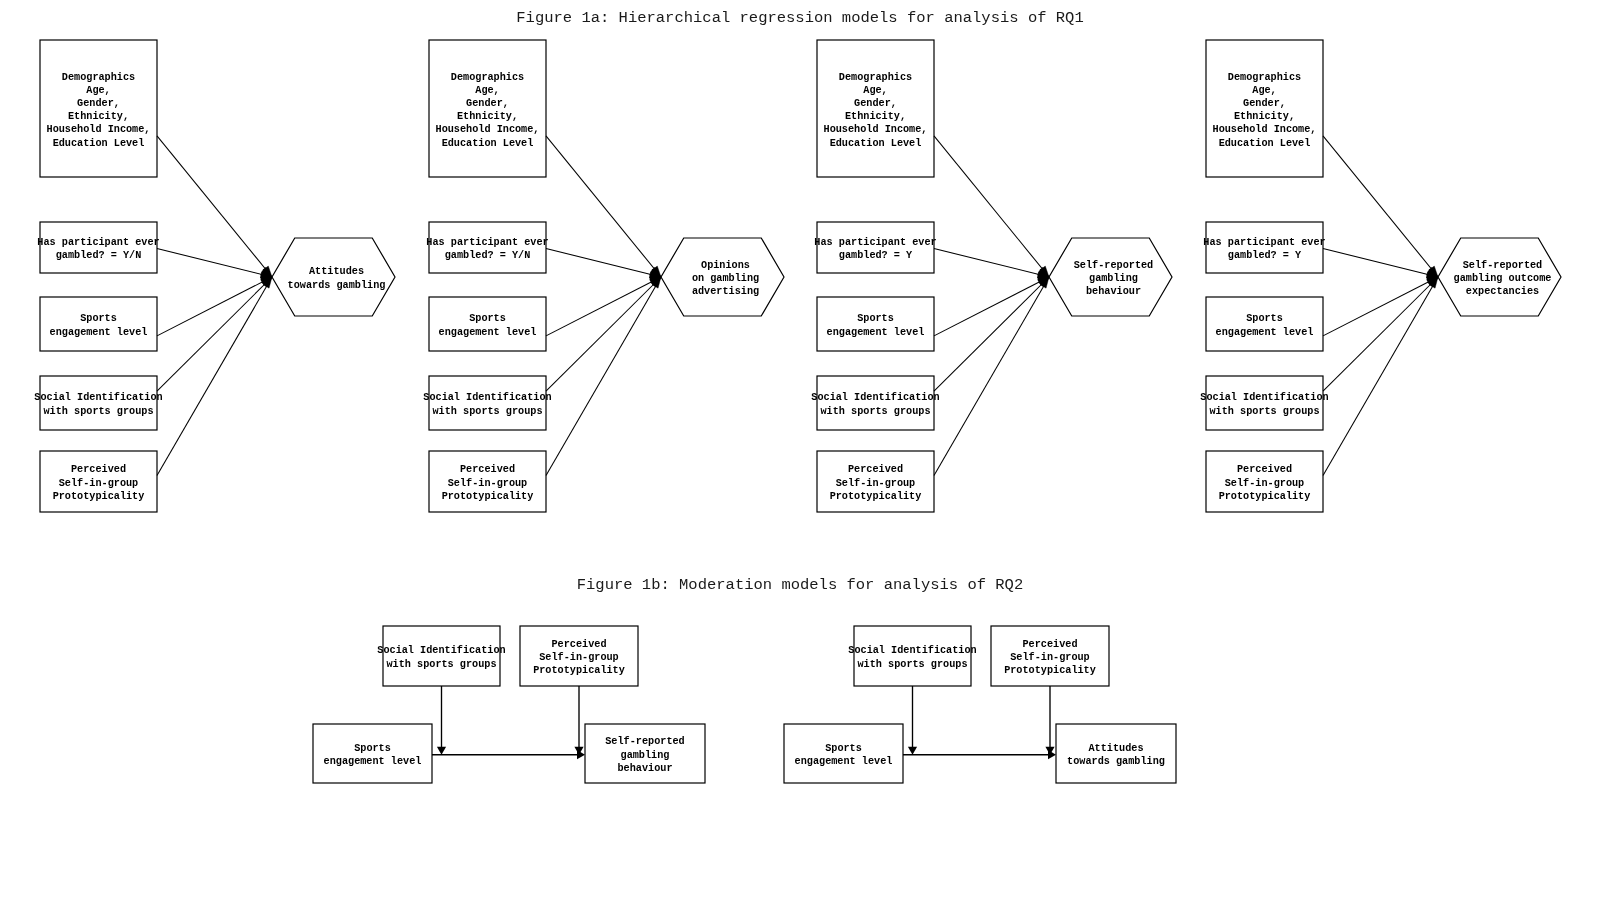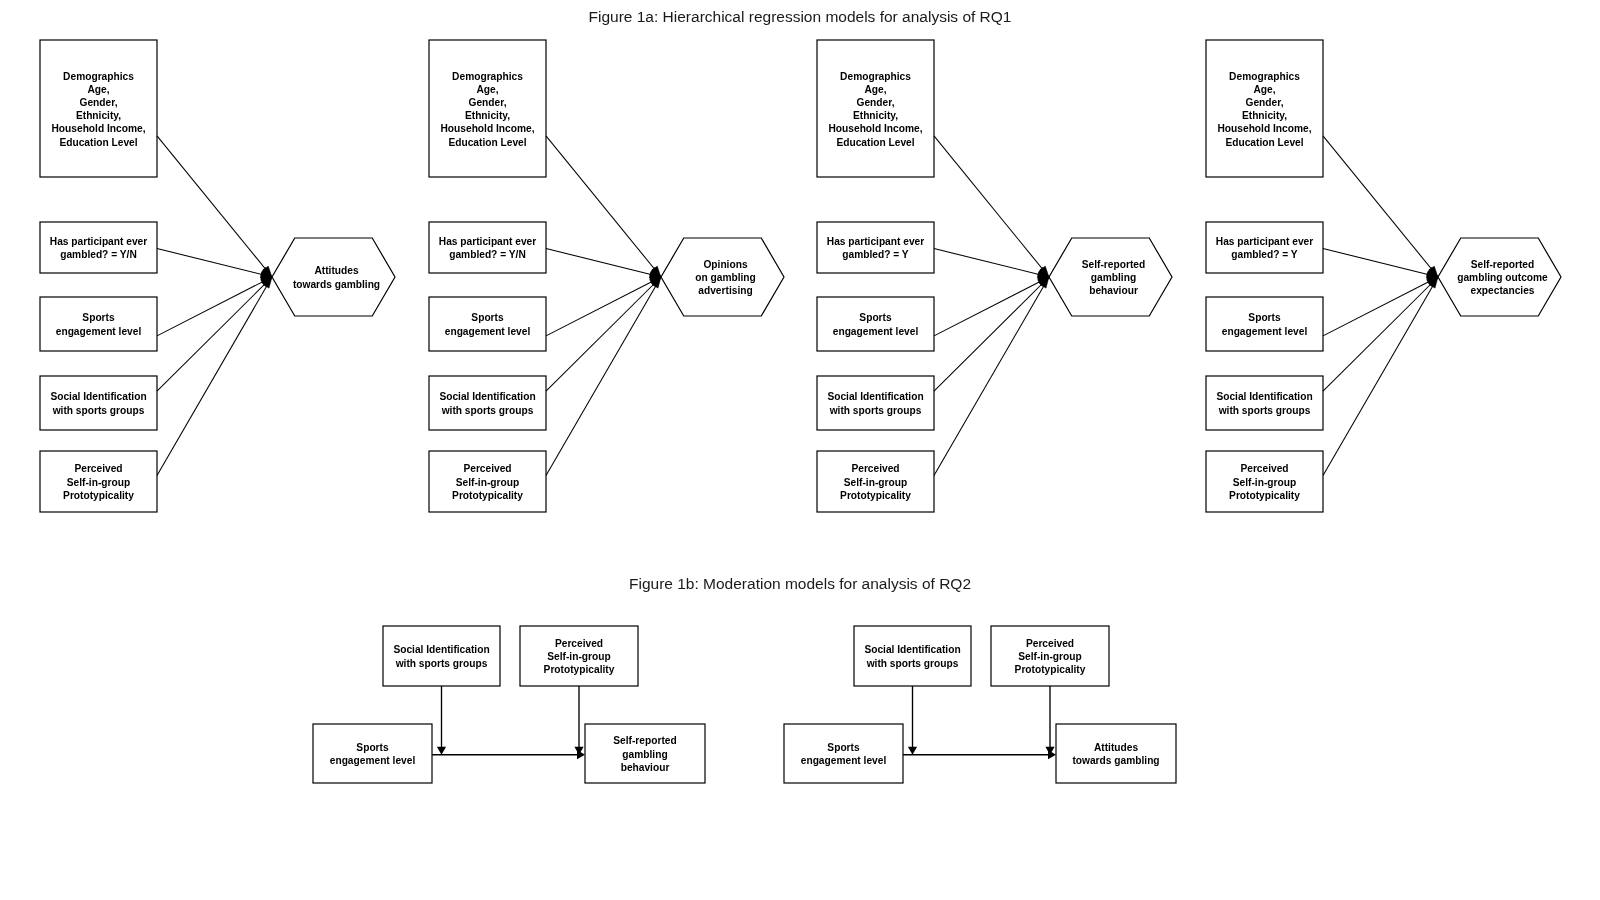--- a/index.html
+++ b/index.html
@@ -1,18 +1,18 @@
 <!DOCTYPE html>
 <html><head>
 <meta charset="utf-8">
 <style>
   html,body{margin:0;padding:0;background:#ffffff;}
   body{width:1600px;height:900px;overflow:hidden;
        font-family:"Liberation Sans","DejaVu Sans",sans-serif;color:#000;}
-  #stage{position:relative;width:1600px;height:900px;}
+  #stage{position:relative;width:1600px;height:900px;font-family:Liberation Mono, monospace;}
   svg.diagram{position:absolute;left:0;top:0;width:1600px;height:900px;}
   .fig-title{font-size:15.5px;fill:#1a1a1a;font-weight:400;}
   .node-box{fill:#ffffff;stroke:#000000;stroke-width:1.2;}
   .node-hex{fill:#ffffff;stroke:#000000;stroke-width:1.2;}
   .node-text{font-size:10.2px;font-weight:bold;fill:#000;text-anchor:middle;}
   .link{stroke:#000000;stroke-width:1.05;fill:none;}
   .arrow-v{stroke:#000000;stroke-width:1.35;fill:none;}
   .arrow-h{stroke:#000000;stroke-width:1.35;fill:none;}
 </style>
 </head>

